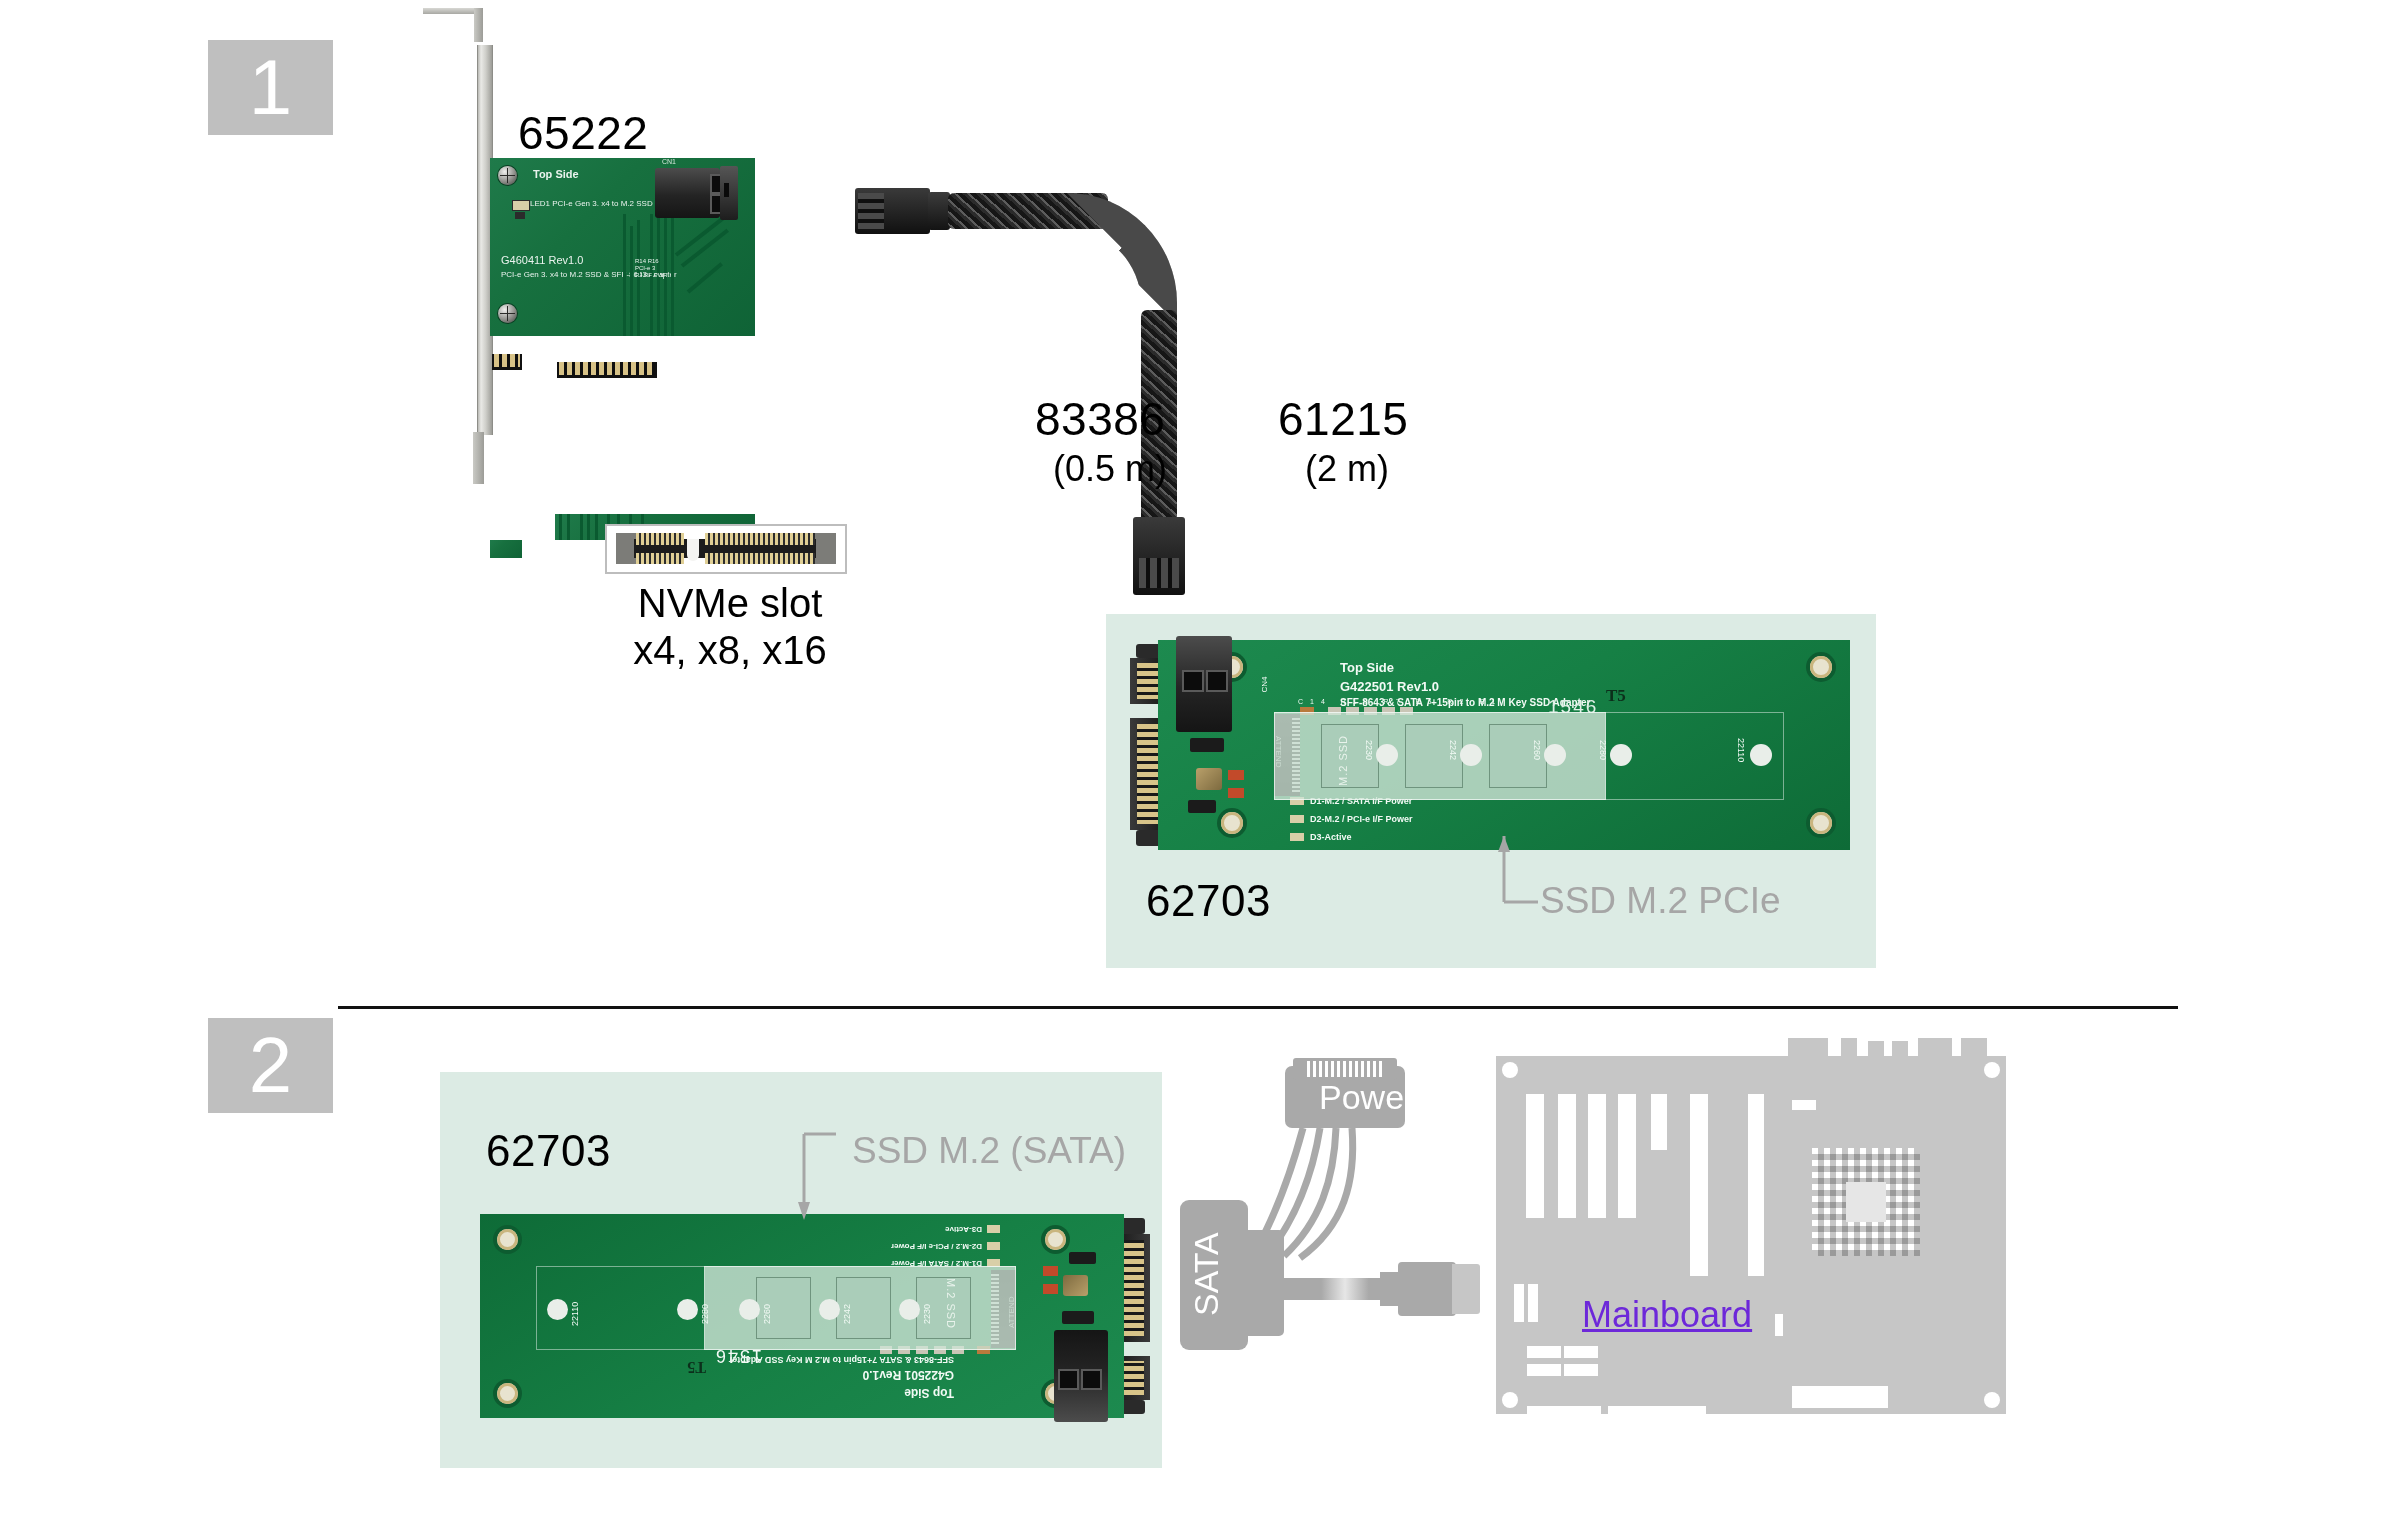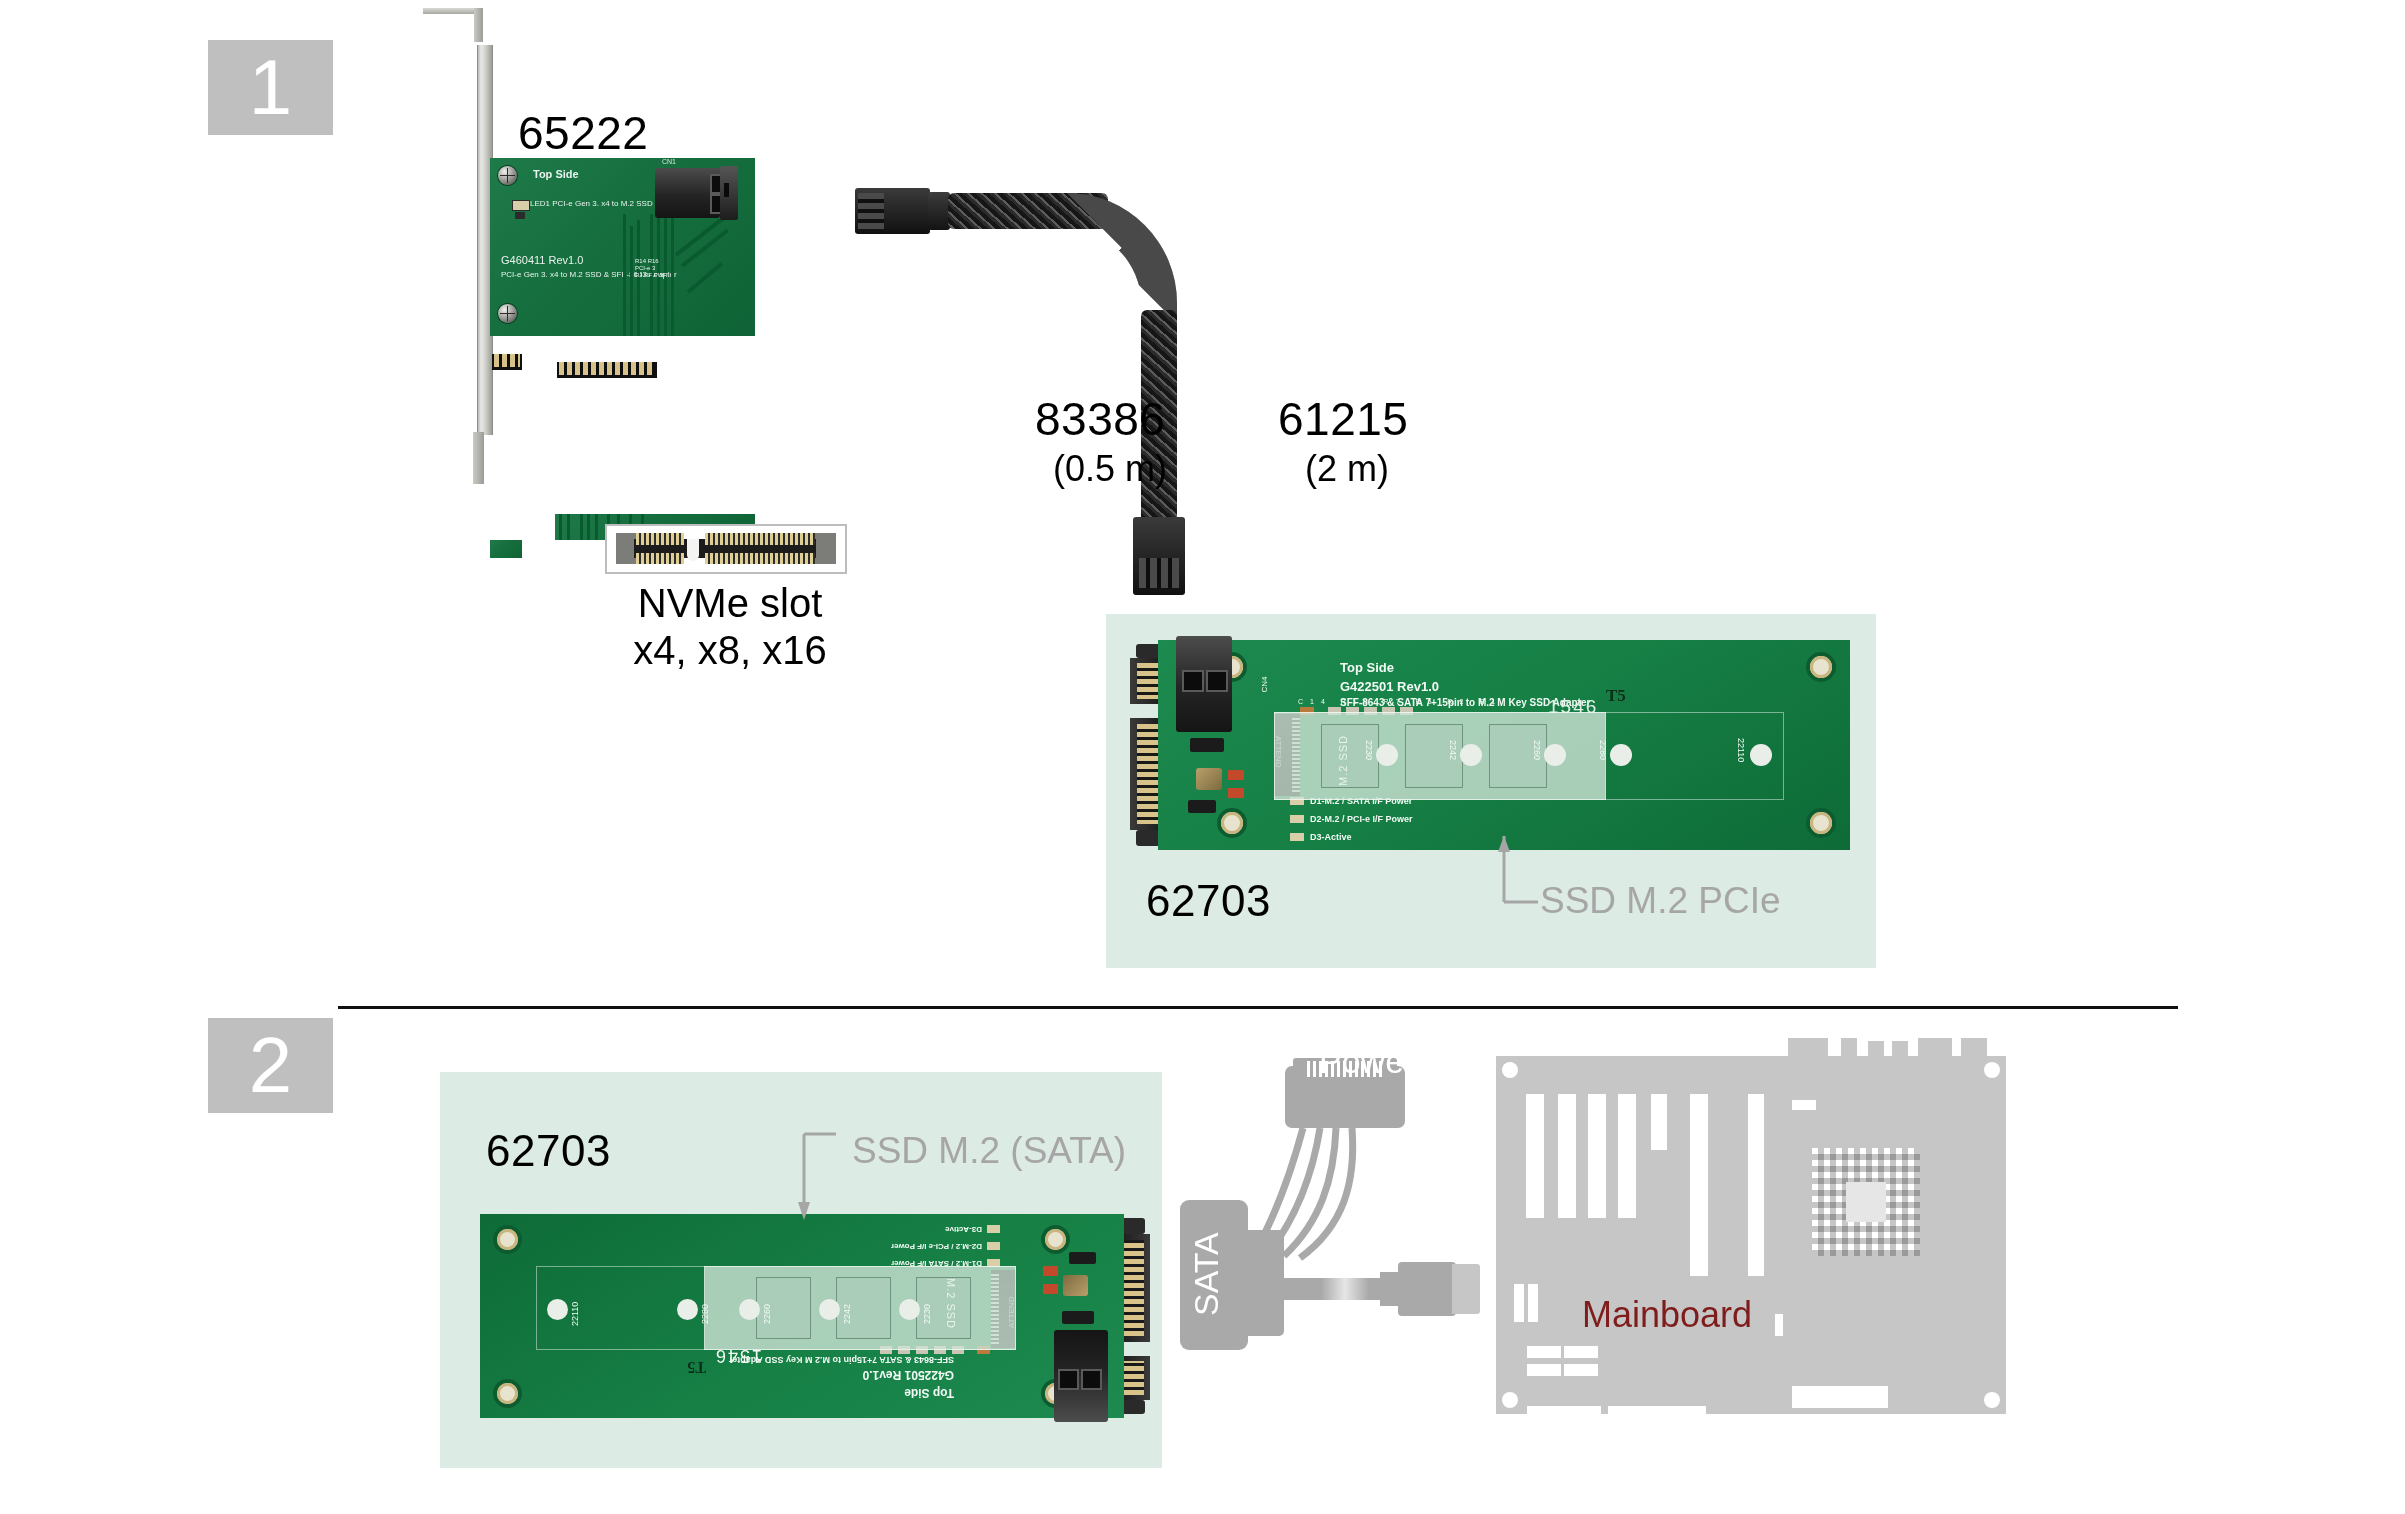--- a/index.html
+++ b/index.html
@@ -375,21 +375,21 @@
   <polyline points="14,92 8,74 20,74" fill="#a6a6a6" stroke="none"></polyline>
   <line x1="14" y1="6" x2="46" y2="6" stroke="#a6a6a6" stroke-width="3"></line>
 </svg>
 
 <div class="abs" style="left:1285px;top:1058px;width:130px;height:80px;">
   <div class="sil" style="left:0px;top:8px;width:120px;height:62px;border-radius:7px;"></div>
   <div class="sil" style="left:8px;top:0px;width:104px;height:22px;border-radius:3px;"></div>
   <div class="abs" style="left:22px;top:3px;width:76px;height:16px;
               background:repeating-linear-gradient(90deg,#fff 0 3px,#a9a9a9 3px 6px);"></div>
 </div>
-<div class="abs sil-txt" style="left:1319px;top:1042px;">Power</div>
+<div class="abs sil-txt" style="left:1319px;top:1078px;">Power</div>
 
 <svg class="abs" style="left:1240px;top:1126px;width:200px;height:150px;" viewBox="0 0 200 150">
   <g fill="none" stroke="#a9a9a9" stroke-width="7">
     <path d="M63,2 C50,50 36,88 16,124"></path>
     <path d="M80,2 C72,52 56,92 28,128"></path>
     <path d="M96,2 C94,54 80,96 44,130"></path>
     <path d="M112,2 C116,56 104,100 60,132"></path>
   </g>
 </svg>
 
@@ -438,15 +438,15 @@
     <div class="mb-cut" style="left:32px;top:228px;width:10px;height:38px;"></div>
     <div class="mb-cut" style="left:31px;top:290px;width:34px;height:12px;"></div>
     <div class="mb-cut" style="left:68px;top:290px;width:34px;height:12px;"></div>
     <div class="mb-cut" style="left:31px;top:308px;width:34px;height:12px;"></div>
     <div class="mb-cut" style="left:68px;top:308px;width:34px;height:12px;"></div>
     <div class="mb-cut" style="left:279px;top:258px;width:8px;height:22px;"></div>
     <div class="mb-cut" style="left:296px;top:330px;width:96px;height:22px;"></div>
     <div class="mb-cut" style="left:31px;top:350px;width:74px;height:8px;"></div>
     <div class="mb-cut" style="left:112px;top:350px;width:98px;height:8px;"></div>
 
-    <div class="abs sil-txt" style="left:86px;top:238px;color:#7f1d1d;font-size:36px;">Mainboard</div>
+    <div class="abs sil-txt" style="left:86px;top:238px;color:#6d28d9;font-size:36px;text-decoration:underline;">Mainboard</div>
   </div>
 </div>
 
 </body></html>

